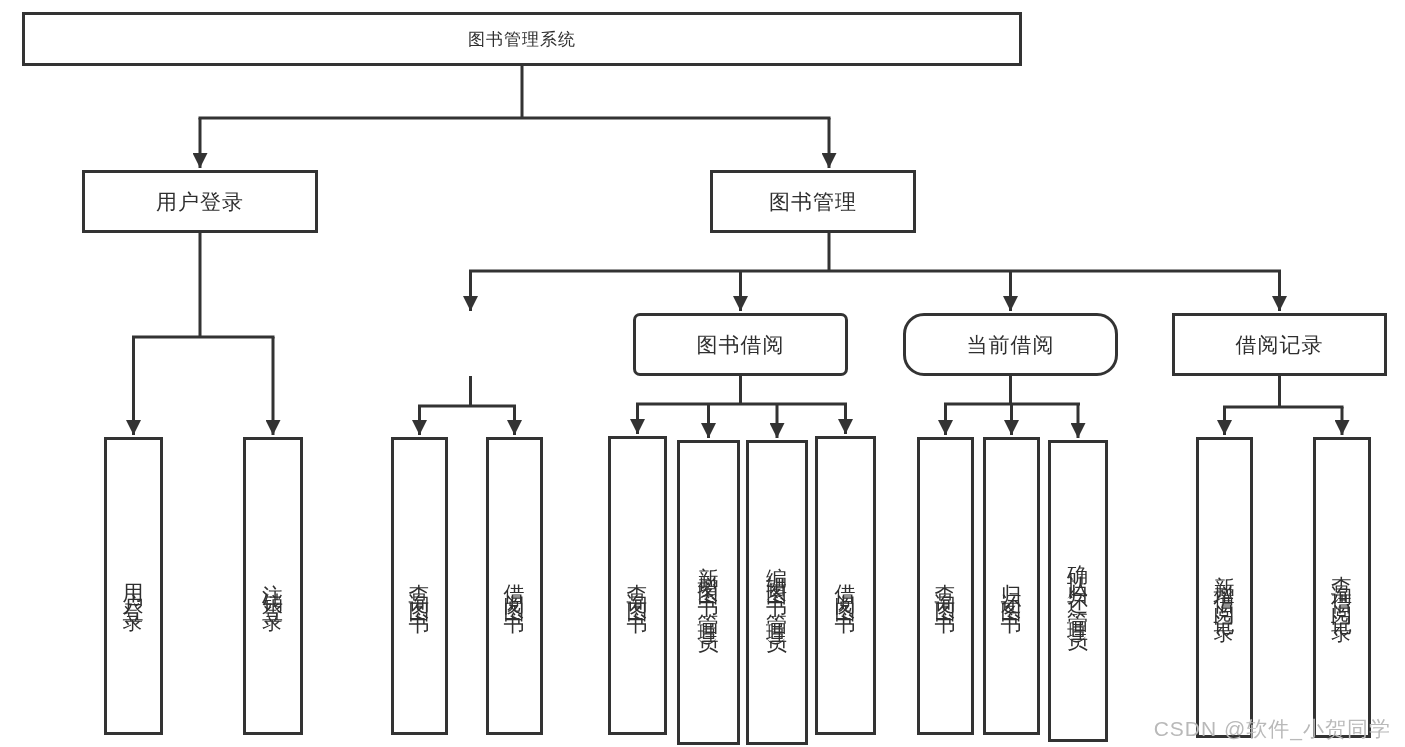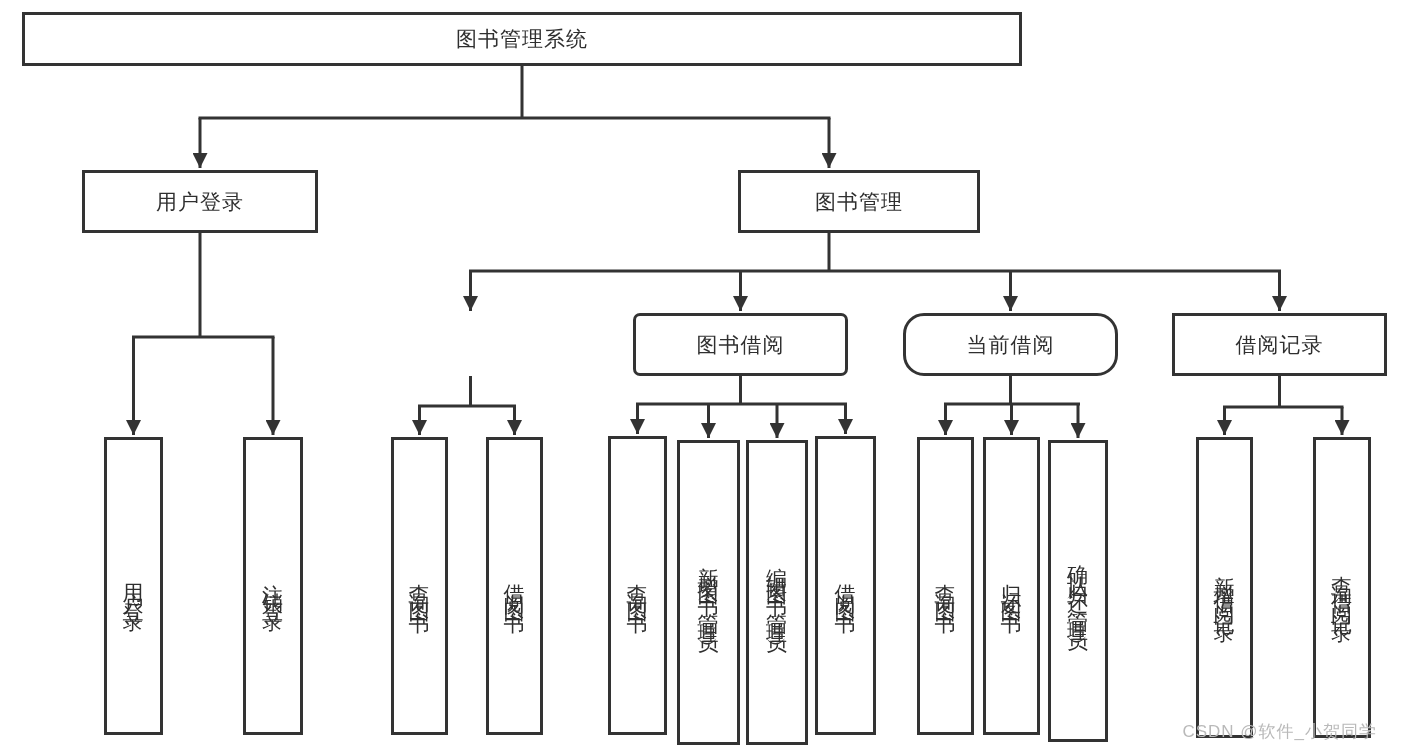--- a/index.html
+++ b/index.html
@@ -30,27 +30,27 @@
     border:3px solid var(--line);
     background:#fff;
     display:flex;
     align-items:center;
     justify-content:center;
     color:var(--text);
     letter-spacing:1px;
   }
   .root{
     left:22px;top:12px;width:1000px;height:54px;
-    font-size:21px;
+    font-size:17px;
   }
   .branch{
     font-size:21px;
   }
   .b-user{left:82px;top:170px;width:236px;height:63px;}
-  .b-book{left:710px;top:170px;width:242px;height:63px;margin-left:28px;}
+  .b-book{left:710px;top:170px;width:206px;height:63px;}
   .g-new {left:363px;top:313px;width:215px;height:63px;}
   .g-bor {left:633px;top:313px;width:215px;height:63px;border-radius:7px;}
   .g-cur {left:903px;top:313px;width:215px;height:63px;border-radius:21px;}
   .g-rec {left:1172px;top:313px;width:215px;height:63px;}
   .leaf{
     writing-mode:vertical-rl;
     text-orientation:mixed;
     font-size:21px;
     letter-spacing:0.45em;
     line-height:1;
@@ -64,23 +64,23 @@
   .l-ba{left:677px; top:440px;width:63px;height:305px;}
   .l-be{left:746px; top:440px;width:62px;height:305px;}
   .l-bb{left:815px; top:436px;width:61px;height:299px;}
   .l-cq{left:917px; top:437px;width:57px;height:298px;}
   .l-cr{left:983px; top:437px;width:57px;height:298px;}
   .l-cc{left:1048px;top:440px;width:60px;height:302px;}
   .l-ra{left:1196px;top:437px;width:57px;height:301px;}
   .l-rq{left:1313px;top:437px;width:58px;height:301px;}
   .watermark{
     position:absolute;
-    right:28px;
+    right:14px;
     bottom:4px;
-    font-size:17px;
+    font-size:21px;
     color:var(--wm);
     letter-spacing:1px;
     white-space:nowrap;
   }
 </style>
 </head>
 <body>
 
 <div class="stage">
 

